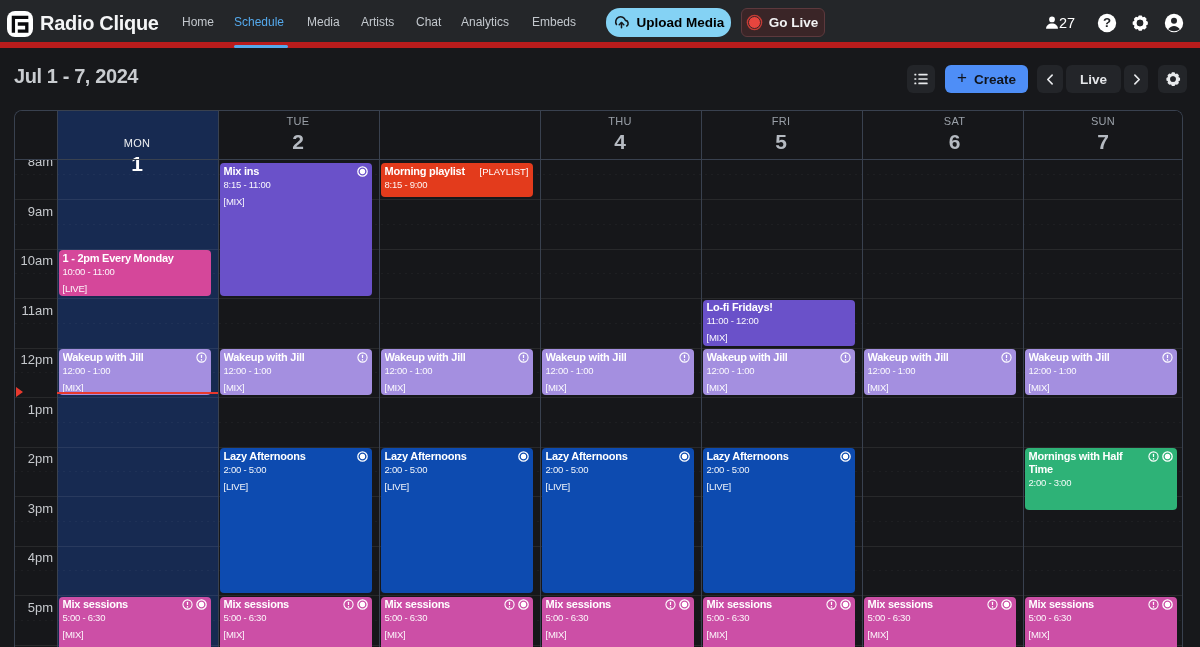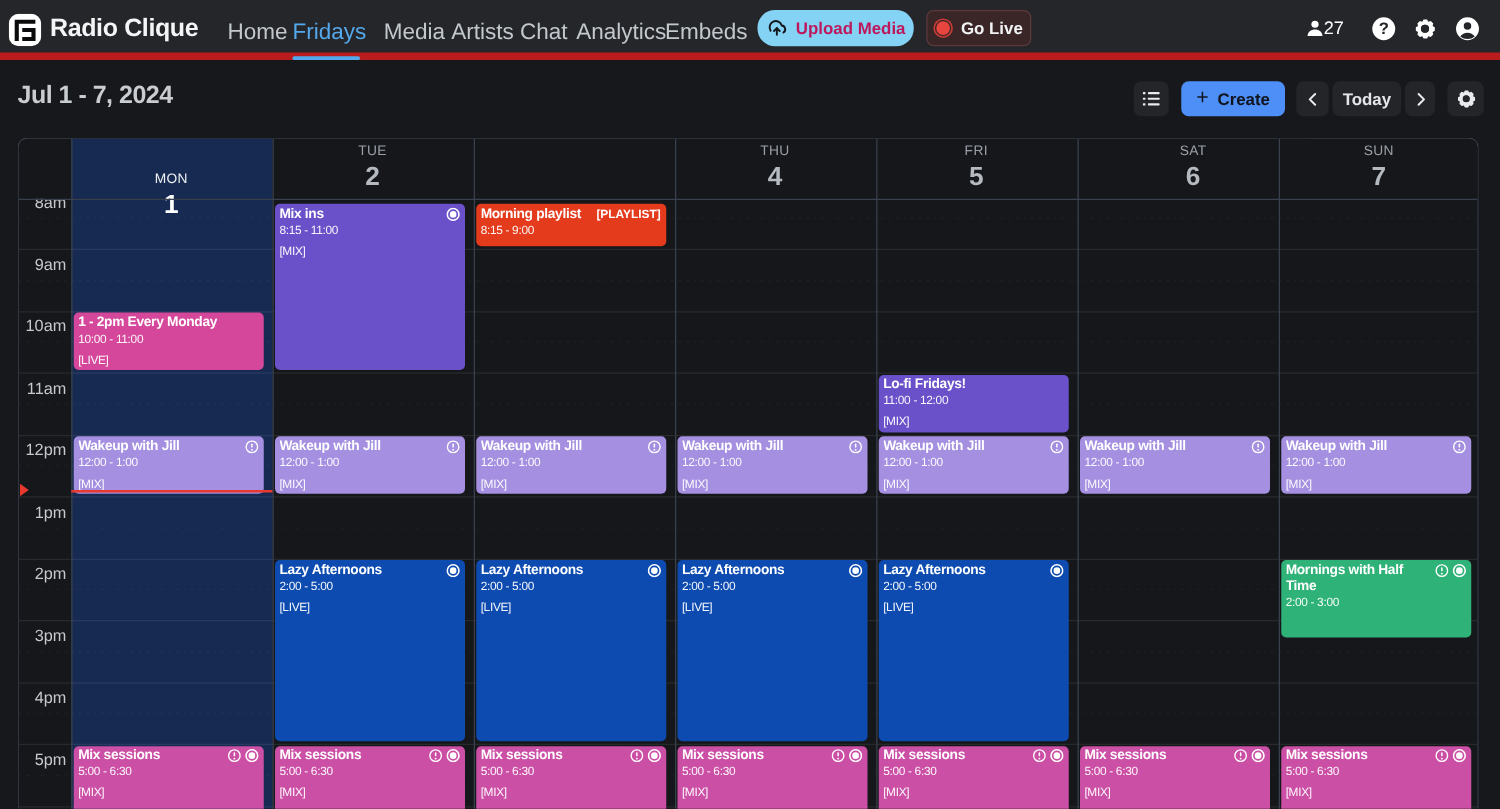--- a/index.html
+++ b/index.html
@@ -1,24 +1,24 @@
 <!DOCTYPE html>
 <html><head><meta charset="utf-8"><title>Radio Clique</title>
 <style>
 * { margin:0; padding:0; box-sizing:border-box; }
 html,body { width:1200px; height:647px; overflow:hidden; background:#17181b;
   font-family:"Liberation Sans", sans-serif; }
 #nav { position:absolute; left:0; top:0; width:1200px; height:48px; background:#242629; border-bottom:6px solid #b91c1c; z-index:30; }
 #brand { position:absolute; left:40px; top:12px; font-size:20px; font-weight:bold; color:#f4f5f6; letter-spacing:-0.3px; }
-.nl { position:absolute; top:15px; font-size:18px; color:#c3c8cd; }
+.nl { position:absolute; top:15px; font-size:12px; color:#c3c8cd; }
 .nl.active { color:#54a9ec; }
 #underline { position:absolute; left:234px; top:45px; width:54px; height:3px; background:#54a9ec; border-radius:2px; }
 .btn { position:absolute; top:8px; height:29px; border-radius:6px; font-size:13.5px; font-weight:bold;
   display:flex; align-items:center; justify-content:center; }
-#upload { left:606px; width:125px; background:#84d2f4; color:#be185d;border-radius:14px; }
+#upload { left:606px; width:125px; background:#84d2f4; color:#000000;border-radius:14px; }
 #golive { left:741px; width:84px; background:#3a2527; color:#f2f3f4; border:1px solid #5d393d; }
 #dot { width:13px; height:13px; border-radius:50%; background:#e8453e; border:1.5px solid #3a2527; box-shadow:0 0 0 1.3px #c43c36; margin-right:8px; }
 #viewers { position:absolute; left:1059px; top:15px; font-size:14.5px; color:#fff; }
 #toolbar { position:absolute; left:0; top:48px; width:1200px; height:62px; background:#17181b; z-index:20; }
 #title { position:absolute; left:14px; top:71px; font-size:20px; font-weight:800; color:#c9ccd0; letter-spacing:-0.4px; }
 #toolbar > div { top:17px; }
 .tbtn { position:absolute; height:28px; background:#232529; border-radius:6px; color:#e4e6e9;
   font-size:13.5px; font-weight:bold; display:flex; align-items:center; justify-content:center; }
 #create { left:945px; width:83px; background:#4e8ef7; color:#10141c; }
 #plus { font-size:17px; font-weight:normal; margin-right:7px; position:relative; top:-1px; }
@@ -37,38 +37,38 @@
 .dnum { font-size:21px; font-weight:bold; color:#b5bac1; margin-top:3px; }
 .dh.today .dname { color:#eef0f2;margin-top:26px; }
 .dh.today .dnum { color:#fff; }
 #headrow { position:absolute; left:0; top:0; width:100%; height:48px; background:#16171a; z-index:4; }
 #headline { position:absolute; left:0; top:48px; width:100%; height:1px; background:#39414f; z-index:6; }
 .tl { position:absolute; left:0; width:38px; text-align:right; font-size:13px; color:#c6c9cd; z-index:3; }
 .ev { position:absolute; border-radius:4px; padding:1.5px 4px; overflow:hidden; z-index:3; color:#fff; }
 .evrow { display:flex; align-items:flex-start; }
 .evt { flex:1 1 auto; font-size:11px; font-weight:bold; letter-spacing:-0.25px; line-height:13px;
   white-space:normal; overflow:hidden; }
-.evtag { font-size:9.5px; font-weight:bold; line-height:13px; margin-left:0; }
+.evtag { font-size:9.5px; font-weight:normal; line-height:13px; margin-left:0; }
 .evic { width:11px; height:11px; flex:0 0 auto; margin-left:2.5px; margin-top:1px; }
 .evm { font-size:9.5px; line-height:13px; color:rgba(255,255,255,0.95); letter-spacing:-0.25px; }
 .evb { margin-top:4px; }
 #nowline { position:absolute; left:41.50px; width:161.00px; height:1.6px; background:#e8392e; z-index:10; }
 #nowarrow { position:absolute; left:0.5px; width:0; height:0; border-left:7px solid #e8392e;
   border-top:5.5px solid transparent; border-bottom:5.5px solid transparent; z-index:10; }
 </style></head>
 <body>
 <div id="nav">
 <svg width="26" height="26" viewBox="0 0 26 26" style="position:absolute;left:7px;top:11px">
       <rect x="0" y="0" width="26" height="26" rx="8" fill="#fff"></rect>
       <path d="M21.3 6.4 L6.4 6.4 L6.4 21.8" fill="none" stroke="#0b0b0d" stroke-width="3.3"></path>
       <path d="M10.8 13 L19.8 13 L19.8 20.2 L10.8 20.2" fill="none" stroke="#0b0b0d" stroke-width="3.3"></path>
     </svg>
 <div id="brand">Radio Clique</div>
 <div class="nl" style="left:182px">Home</div>
-    <div class="nl active" style="left:234px">Fridays</div>
+    <div class="nl active" style="left:234px">Schedule</div>
     <div class="nl" style="left:307px">Media</div>
     <div class="nl" style="left:361px">Artists</div>
     <div class="nl" style="left:416px">Chat</div>
     <div class="nl" style="left:461px">Analytics</div>
     <div class="nl" style="left:532px">Embeds</div>
 <div id="underline"></div>
 <div class="btn" id="upload"><svg width="17" height="17" viewBox="0 0 24 24" fill="none" stroke="#15181d" stroke-width="2.2" stroke-linecap="round" stroke-linejoin="round" style="margin-right:7px">
         <path d="M19.4 16.9A4.3 4.3 0 0 0 17.5 9 7 7 0 1 0 4.9 14.8"></path>
         <path d="M12 19.5v-7.5"></path>
         <path d="M8.8 15.2 12 12l3.2 3.2"></path>
@@ -104,21 +104,21 @@
         <rect x="2" y="17.4" width="3" height="2.6" rx="0.6"></rect>
         <rect x="8" y="17.4" width="14" height="2.6" rx="0.8"></rect>
       </svg>
     </div>
 <div class="tbtn" id="create"><span id="plus">+</span>Create</div>
 <div class="tbtn icon" style="left:1037px;width:26px">
       <svg width="13" height="13" viewBox="0 0 24 24" fill="none" stroke="#e8eaec" stroke-width="3" stroke-linecap="round" stroke-linejoin="round">
         <path d="M15 4 7 12l8 8"></path>
       </svg>
     </div>
-<div class="tbtn" id="today">Today</div>
+<div class="tbtn" id="today">Live</div>
 <div class="tbtn icon" style="left:1124px;width:24px">
       <svg width="13" height="13" viewBox="0 0 24 24" fill="none" stroke="#e8eaec" stroke-width="3" stroke-linecap="round" stroke-linejoin="round">
         <path d="M9 4l8 8-8 8"></path>
       </svg>
     </div>
 <div class="tbtn icon" style="left:1158px;width:29px">
       <svg width="18" height="18" viewBox="0 0 24 24">
         <path d="M12 8.2a3.8 3.8 0 1 0 0 7.6 3.8 3.8 0 0 0 0-7.6zm9.4 5.7-2.1 1.2.6 2.3-2.4 2.4-2.3-.6-1.2 2.1h-3.4l-1.2-2.1-2.3.6-2.4-2.4.6-2.3-2.1-1.2v-3.4l2.1-1.2-.6-2.3 2.4-2.4 2.3.6 1.2-2.1h3.4l1.2 2.1 2.3-.6 2.4 2.4-.6 2.3 2.1 1.2z" fill="#e8eaec"></path>
         <circle cx="12" cy="12" r="3.4" fill="#232529"></circle>
       </svg>

